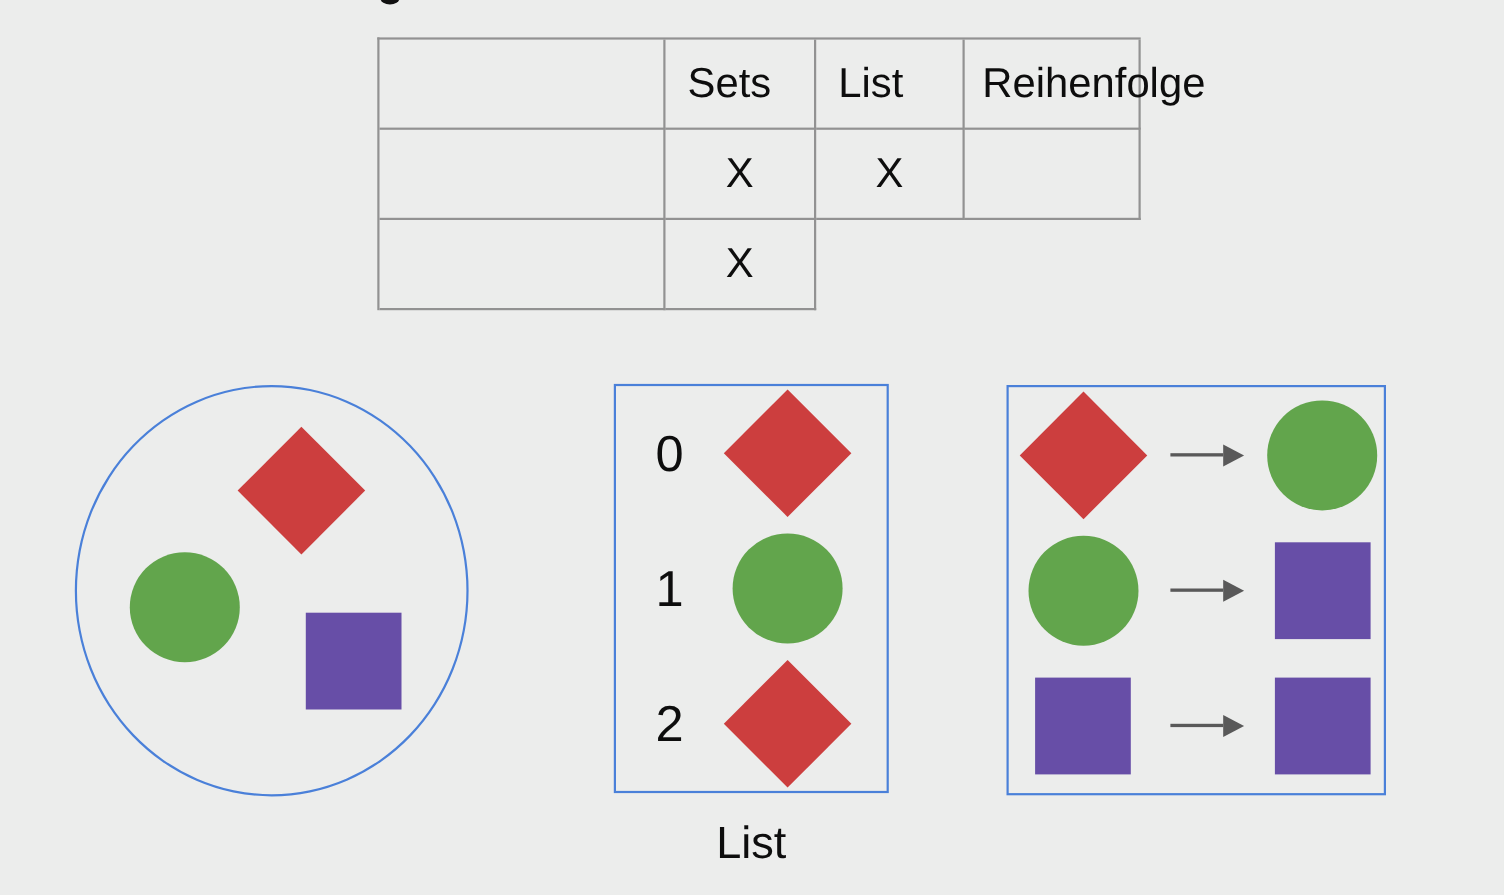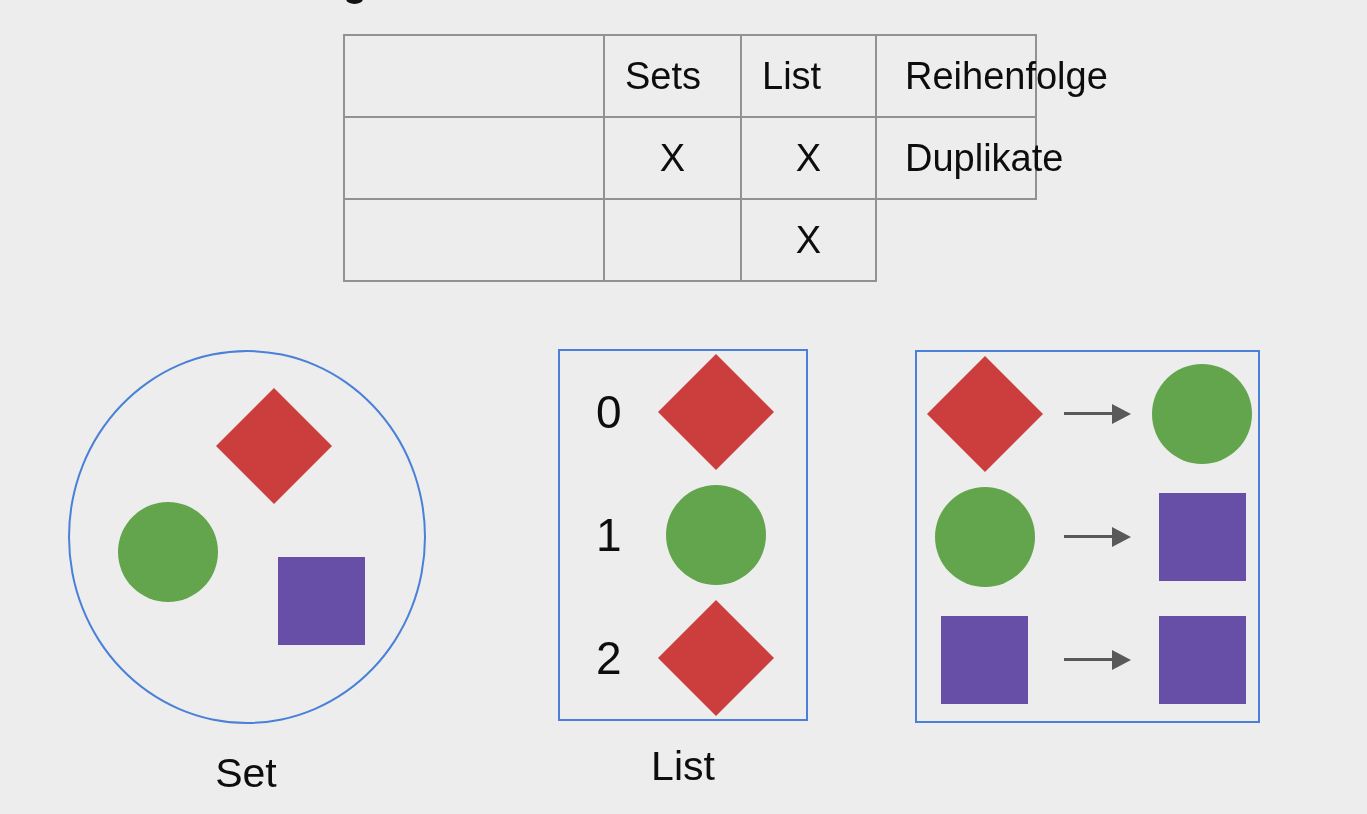--- a/index.html
+++ b/index.html
@@ -32,21 +32,21 @@
     border-top:2px solid var(--table-border);
     border-left:2px solid var(--table-border);
     font-size:38px;
   }
   .cell{
     border-right:2px solid var(--table-border);
     border-bottom:2px solid var(--table-border);
     display:flex;align-items:center;
   }
   .cell.head{padding-left:20px;}
-  .cell.rowlabel{padding-left:28px;}
+  .cell.rowlabel{padding-left:16px;}
   .cell.xcell{justify-content:center;}
 
   
   .shape{flex:none;}
   .red-diamond{width:82px;height:82px;background:var(--red);transform:rotate(45deg);}
   .green-circle{width:100px;height:100px;background:var(--green);border-radius:50%;}
   .purple-square{width:87px;height:88px;background:var(--purple);}
 
   
   .set-ellipse{
@@ -102,31 +102,29 @@
   <div class="cmp-table">
     <div class="cell head"></div>
     <div class="cell head">Sets</div>
     <div class="cell head">List</div>
 
     <div class="cell rowlabel">Reihenfolge</div>
     <div class="cell xcell"></div>
     <div class="cell xcell">X</div>
     <div class="cell xcell">X</div>
 
-    <div class="cell rowlabel">Duplikate</div>
     <div class="cell xcell"></div>
     <div class="cell xcell"></div>
     <div class="cell xcell">X</div>
   </div>
 
   <div class="set-ellipse"></div>
   <div class="set-shape s0 shape red-diamond"></div>
   <div class="set-shape s1 shape green-circle"></div>
   <div class="set-shape s2 shape purple-square"></div>
-  <div class="caption set">Set</div>
 
   <div class="list-box">
     <div class="list-row">
       <span class="list-index">0</span>
       <span class="list-shape-wrap">
           <span class="shape red-diamond"></span>
         </span>
     </div>
     <div class="list-row">
       <span class="list-index">1</span>

